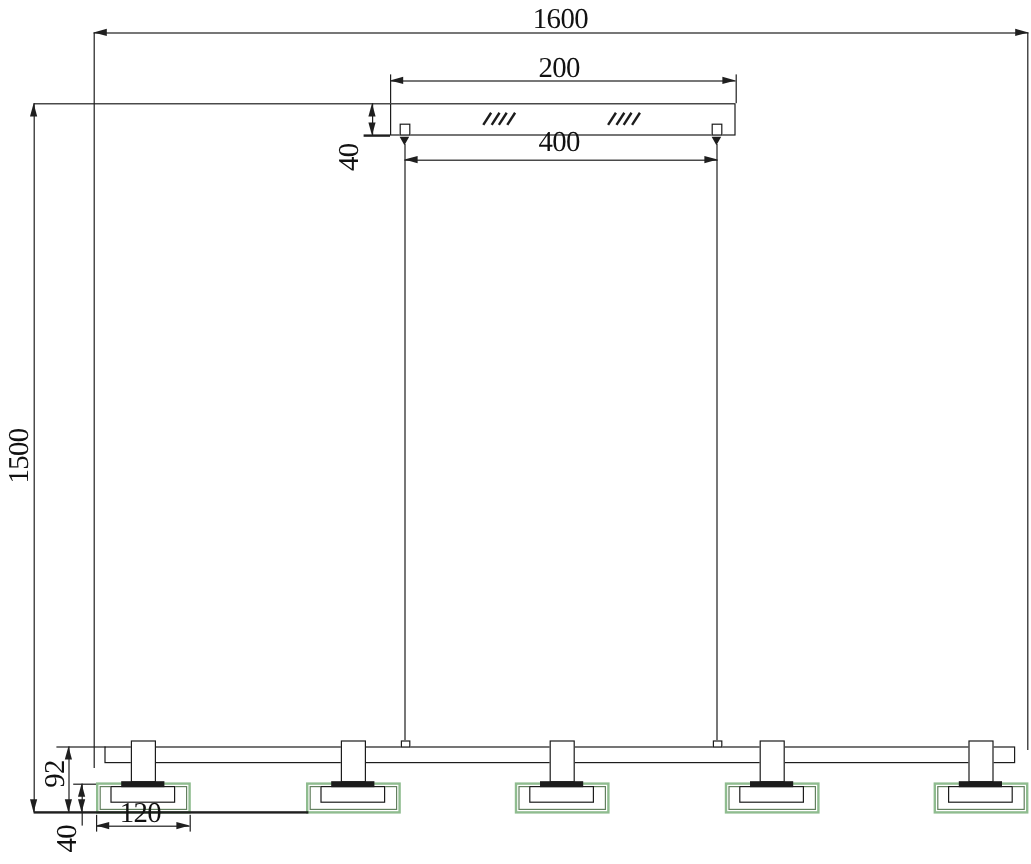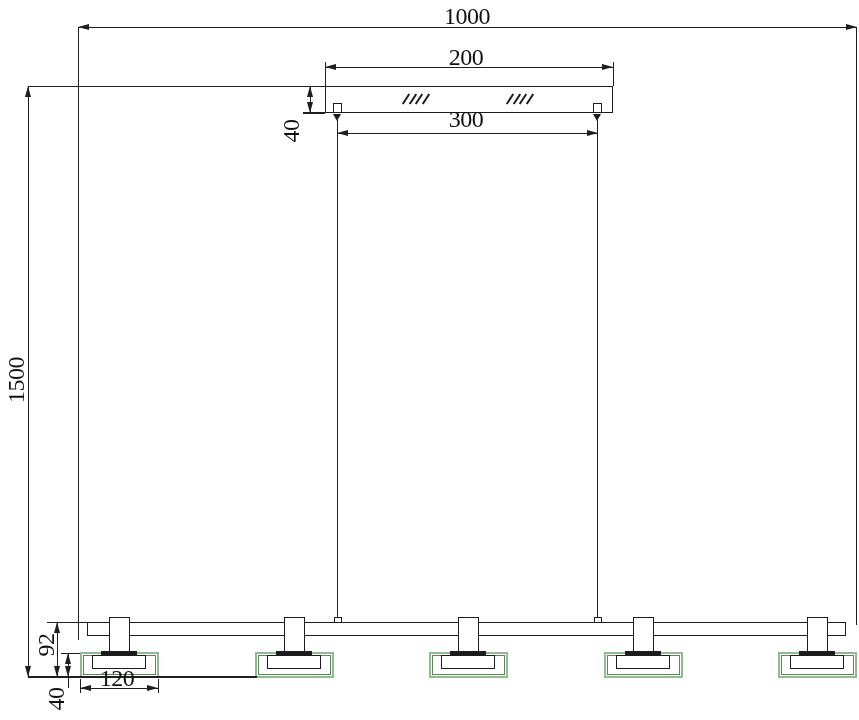--- a/index.html
+++ b/index.html
@@ -43,21 +43,21 @@
 </head>
 <body>
 
 <div class="canvas">
 
   <div class="l hl" style="left:78px;top:26.5px;width:779px;"></div>
   <div class="ar aleft" style="left:78px;top:24px;"></div>
   <div class="ar aright" style="left:846px;top:24px;"></div>
   <div class="l vl" style="left:77.5px;top:27px;height:613px;"></div>
   <div class="l vl" style="left:856px;top:27px;height:598px;"></div>
-  <div class="lbl" style="left:467px;top:16px;">1000</div>
+  <div class="lbl" style="left:467px;top:16px;">1600</div>
 
   <div class="l hl" style="left:325px;top:66.5px;width:288px;"></div>
   <div class="ar aleft" style="left:325px;top:64px;"></div>
   <div class="ar aright" style="left:602px;top:64px;"></div>
   <div class="l vl" style="left:324.5px;top:62px;height:24px;"></div>
   <div class="l vl" style="left:612.5px;top:62px;height:24px;"></div>
   <div class="lbl" style="left:466px;top:57px;">200</div>
 
   <div class="struct" style="left:325px;top:86px;width:288px;height:27px;"></div>
 
@@ -71,21 +71,21 @@
   <div class="hatch" style="left:528.5px;top:93px;"></div>
 
   <div class="struct thin" style="left:333px;top:103px;width:9px;height:10px;"></div>
   <div class="struct thin" style="left:593px;top:103px;width:9px;height:10px;"></div>
   <div class="grip" style="left:333px;top:113.5px;"></div>
   <div class="grip" style="left:593px;top:113.5px;"></div>
 
   <div class="l hl" style="left:337px;top:132.5px;width:261px;"></div>
   <div class="ar aleft" style="left:337px;top:130px;"></div>
   <div class="ar aright" style="left:587px;top:130px;"></div>
-  <div class="lbl" style="left:466px;top:119px;">300</div>
+  <div class="lbl" style="left:466px;top:119px;">400</div>
 
   <div class="l vl" style="left:309.5px;top:86px;height:27px;"></div>
   <div class="ar aup" style="left:307px;top:86px;"></div>
   <div class="ar adown" style="left:307px;top:102px;"></div>
   <div class="l hl" style="left:303px;top:112.4px;width:22px;"></div>
   <div class="lbl vert" style="left:291px;top:131px;">40</div>
 
   <div class="l vl" style="left:27.5px;top:86px;height:591px;"></div>
   <div class="ar aup" style="left:25px;top:86px;"></div>
   <div class="ar adown" style="left:25px;top:666px;"></div>

